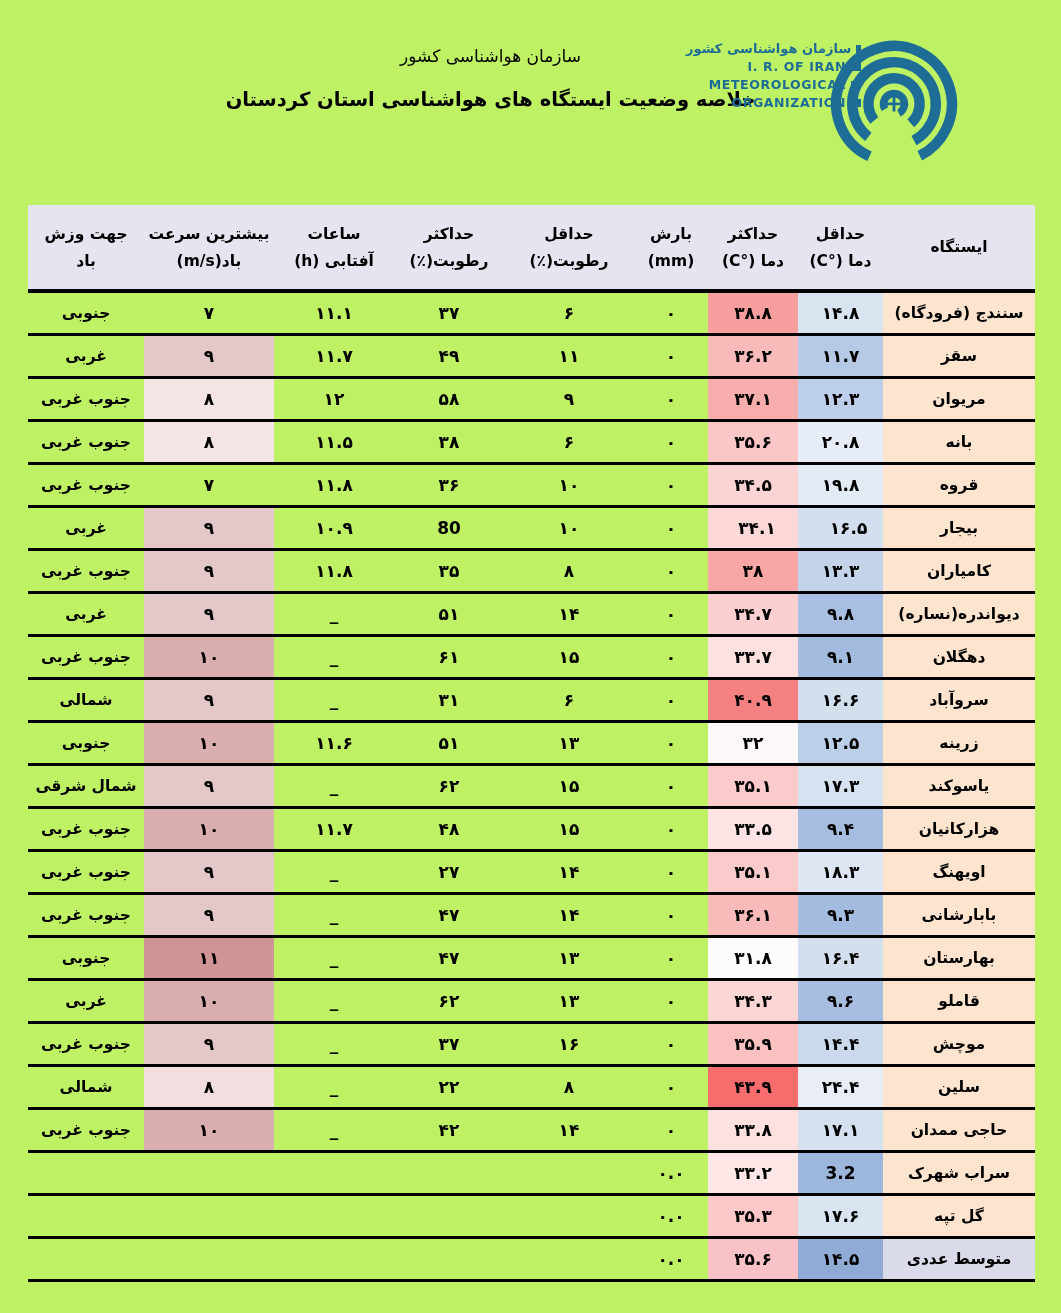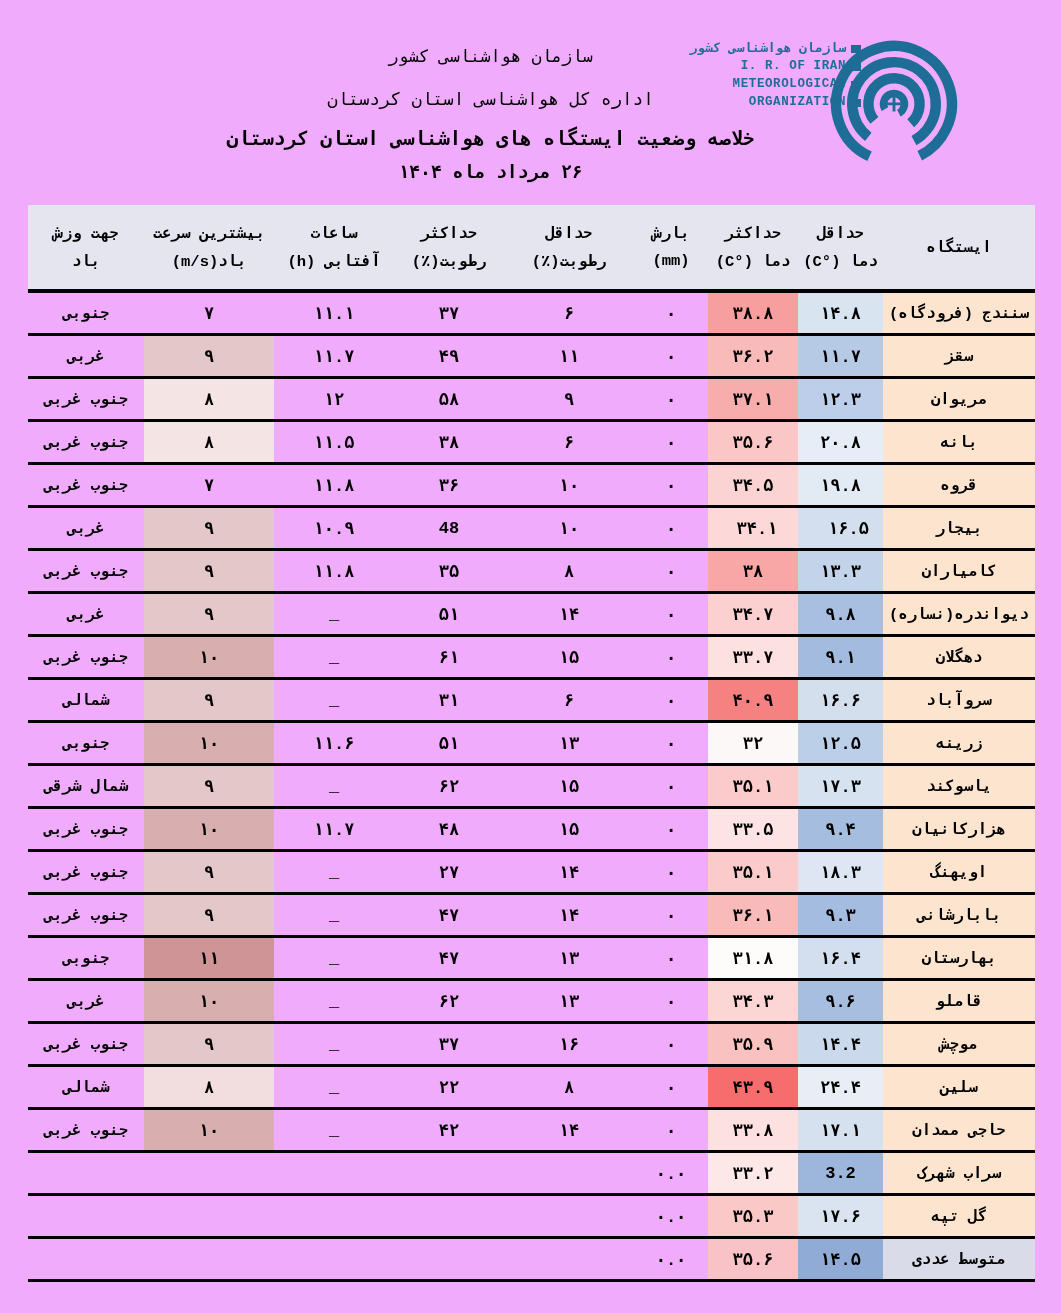--- a/index.html
+++ b/index.html
@@ -1,17 +1,17 @@
 <!DOCTYPE html>
 <html lang="fa"><head>
 <meta charset="utf-8">
 <style>
   html,body{margin:0;padding:0;}
   body{background:#ffffff;font-family:"DejaVu Sans","Liberation Sans",sans-serif;color:#000;}
-  .page{position:relative;width:1061px;height:1313px;background:#f0abfc;overflow:hidden;font-family:Liberation Mono, monospace;}
+  .page{position:relative;width:1061px;height:1313px;background:#bef264;overflow:hidden;}
 
   
   .report-header{position:relative;height:205px;}
   .titles{position:absolute;top:46px;left:60px;right:140px;text-align:center;direction:rtl;}
   .t1{font-size:17px;margin-bottom:22px;}
   .t2{font-size:17.5px;margin-bottom:17px;}
   .t3{font-size:19.5px;font-weight:bold;margin-bottom:10px;}
   .t4{font-size:18px;font-weight:bold;letter-spacing:1px;}
 
   
@@ -39,23 +39,21 @@
   td.c-dir{font-size:15.5px;}
 </style>
 </head>
 <body>
 
 <div class="page">
 
   <div class="report-header">
     <div class="titles">
       <div class="t1">سازمان هواشناسی کشور</div>
-      <div class="t2">اداره کل هواشناسی استان کردستان</div>
       <div class="t3">خلاصه وضعیت ایستگاه های هواشناسی استان کردستان</div>
-      <div class="t4">۲۶ مرداد ماه ۱۴۰۴</div>
     </div>
 
     <div class="logo">
       <svg class="logo-spiral" width="150" height="148" viewBox="0 0 156 156">
         <g fill="none" stroke="#1d6d96">
           <circle cx="78" cy="80" r="61" stroke-width="11" stroke-dasharray="328 56" transform="rotate(115 78 80)"></circle>
           <circle cx="78" cy="80" r="44" stroke-width="11" stroke-dasharray="225 52" transform="rotate(128 78 80)"></circle>
           <circle cx="78" cy="80" r="27" stroke-width="11" stroke-dasharray="126 44" transform="rotate(140 78 80)"></circle>
           <circle cx="78" cy="80" r="11" stroke-width="8" stroke-dasharray="52 18" transform="rotate(150 78 80)"></circle>
           <path d="M70 80 h16 M78 72 v16" stroke-width="3"></path>
@@ -176,21 +174,21 @@
       <td class="c-num">۱۱.۸</td>
       <td class="c-num">۷</td>
       <td class="c-dir">جنوب غربی</td>
     </tr>
         <tr>
       <td class="c-station">بیجار</td>
       <td class="c-num" style="background: rgb(211, 223, 238); padding-left: 16px;">۱۶.۵</td>
       <td class="c-num" style="background: rgb(252, 216, 216); padding-left: 8px;">۳۴.۱</td>
       <td class="c-num">۰</td>
       <td class="c-num">۱۰</td>
-      <td class="c-num">48</td>
+      <td class="c-num">80</td>
       <td class="c-num">۱۰.۹</td>
       <td class="c-num" style="background: rgb(228, 199, 201);">۹</td>
       <td class="c-dir">غربی</td>
     </tr>
         <tr>
       <td class="c-station">کامیاران</td>
       <td class="c-num" style="background: rgb(194, 211, 234);">۱۳.۳</td>
       <td class="c-num" style="background: rgb(248, 166, 166);">۳۸</td>
       <td class="c-num">۰</td>
       <td class="c-num">۸</td>

